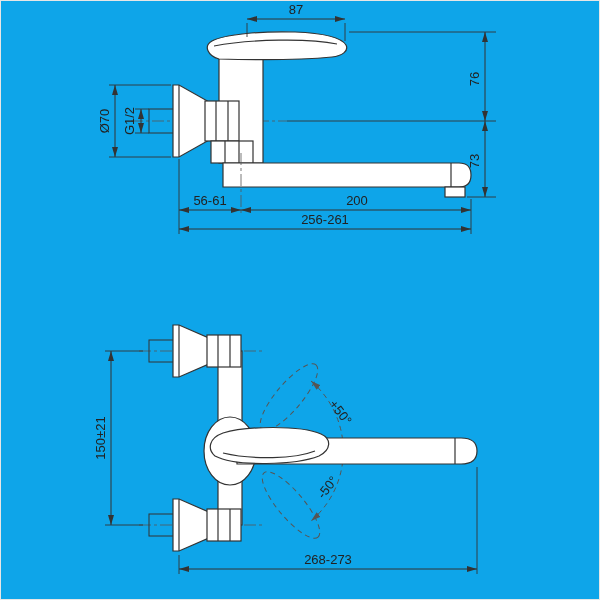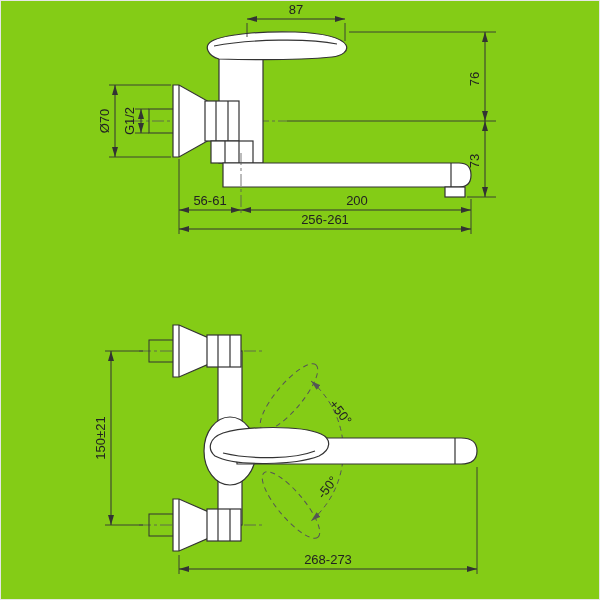--- a/index.html
+++ b/index.html
@@ -5,21 +5,21 @@
   html, body {
     margin: 0;
     padding: 0;
     background: #ffffff;
     font-family: "Liberation Sans", sans-serif;
   }
   .canvas {
     position: relative;
     width: 600px;
     height: 600px;
-    background: #84cc16;
+    background: #0ea5e9;
     border: 1px solid #e6e6e6;
     box-sizing: border-box;
     overflow: hidden;
   }
   svg { display: block; }
   .part   { stroke: #333333; stroke-width: 1.2; fill: #ffffff; }
   .partln { stroke: #333333; stroke-width: 1.2; fill: none; }
   .thin   { stroke: #333333; stroke-width: 1;   fill: none; }
   .dim    { stroke: #333333; stroke-width: 1;   fill: none; }
   .ext    { stroke: #333333; stroke-width: 0.9; fill: none; }

